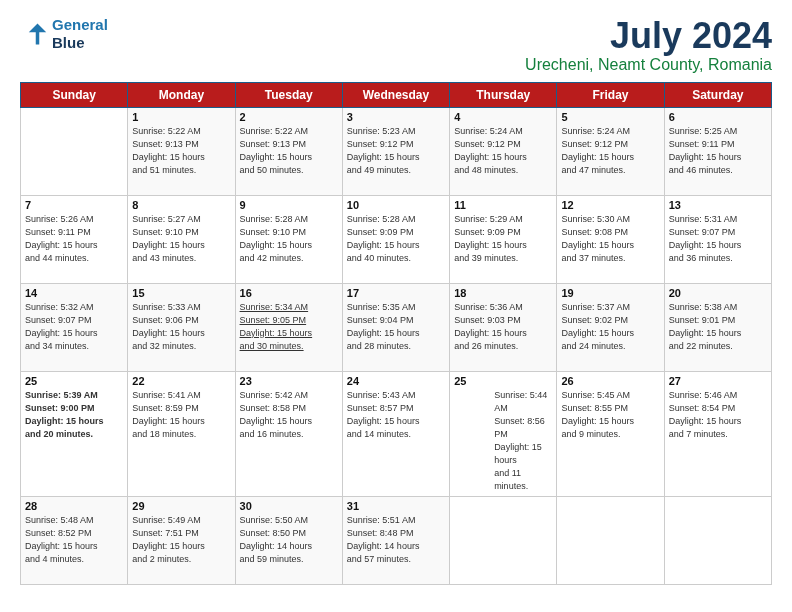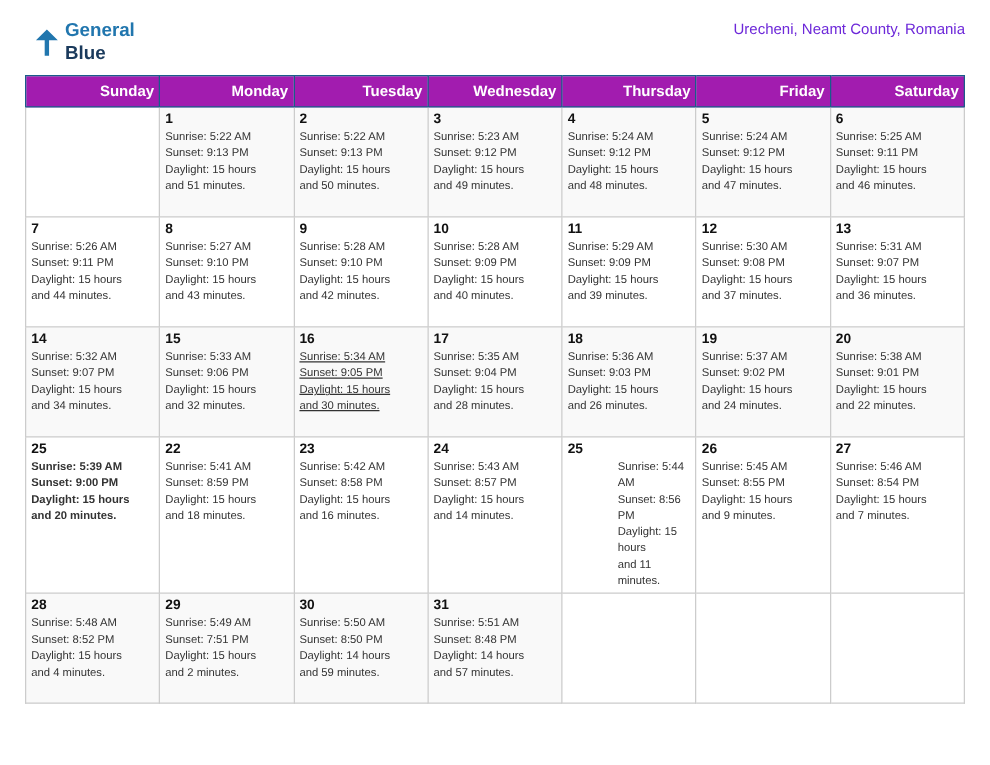--- a/index.html
+++ b/index.html
@@ -42,36 +42,36 @@
     .title-block {
       text-align: right;
     }
     .month-title {
       font-size: 36px;
       font-weight: bold;
       color: #1a3a5c;
       line-height: 1.1;
     }
     .subtitle {
-      font-size: 12px;
-      color: #6d28d9;
+      font-size: 16px;
+      color: #15803d;
     }
     .calendar-table {
       width: 100%;
       border-collapse: collapse;
       flex: 1;
       table-layout: fixed;
     }
     .calendar-table thead tr th {
-      background-color: #a21caf;
+      background-color: #b91c1c;
       color: #fff;
       font-size: 12px;
       font-weight: bold;
       padding: 5px 4px;
-      text-align: right;
+      text-align: center;
       border: 1px solid #1a5c8a;
     }
     .calendar-table tbody tr td {
       border: 1px solid #ccc;
       vertical-align: top;
       padding: 3px 4px;
       font-size: 9.5px;
       color: #222;
       background: #fff;
       height: 88px;
@@ -102,20 +102,21 @@
     <div class="logo">
       <svg class="logo-icon" viewBox="0 0 32 32">
         <polygon points="20,4 30,14 22,14 22,28 18,28 18,14 10,14" fill="#2176ae"></polygon>
       </svg>
       <div class="logo-text">
         <div><span class="logo-blue">General</span></div>
         <div>Blue</div>
       </div>
     </div>
     <div class="title-block">
+      <div class="month-title">July 2024</div>
       <div class="subtitle">Urecheni, Neamt County, Romania</div>
     </div>
   </div>
 
   <table class="calendar-table">
     <thead>
       <tr>
         <th>Sunday</th>
         <th>Monday</th>
         <th>Tuesday</th>

